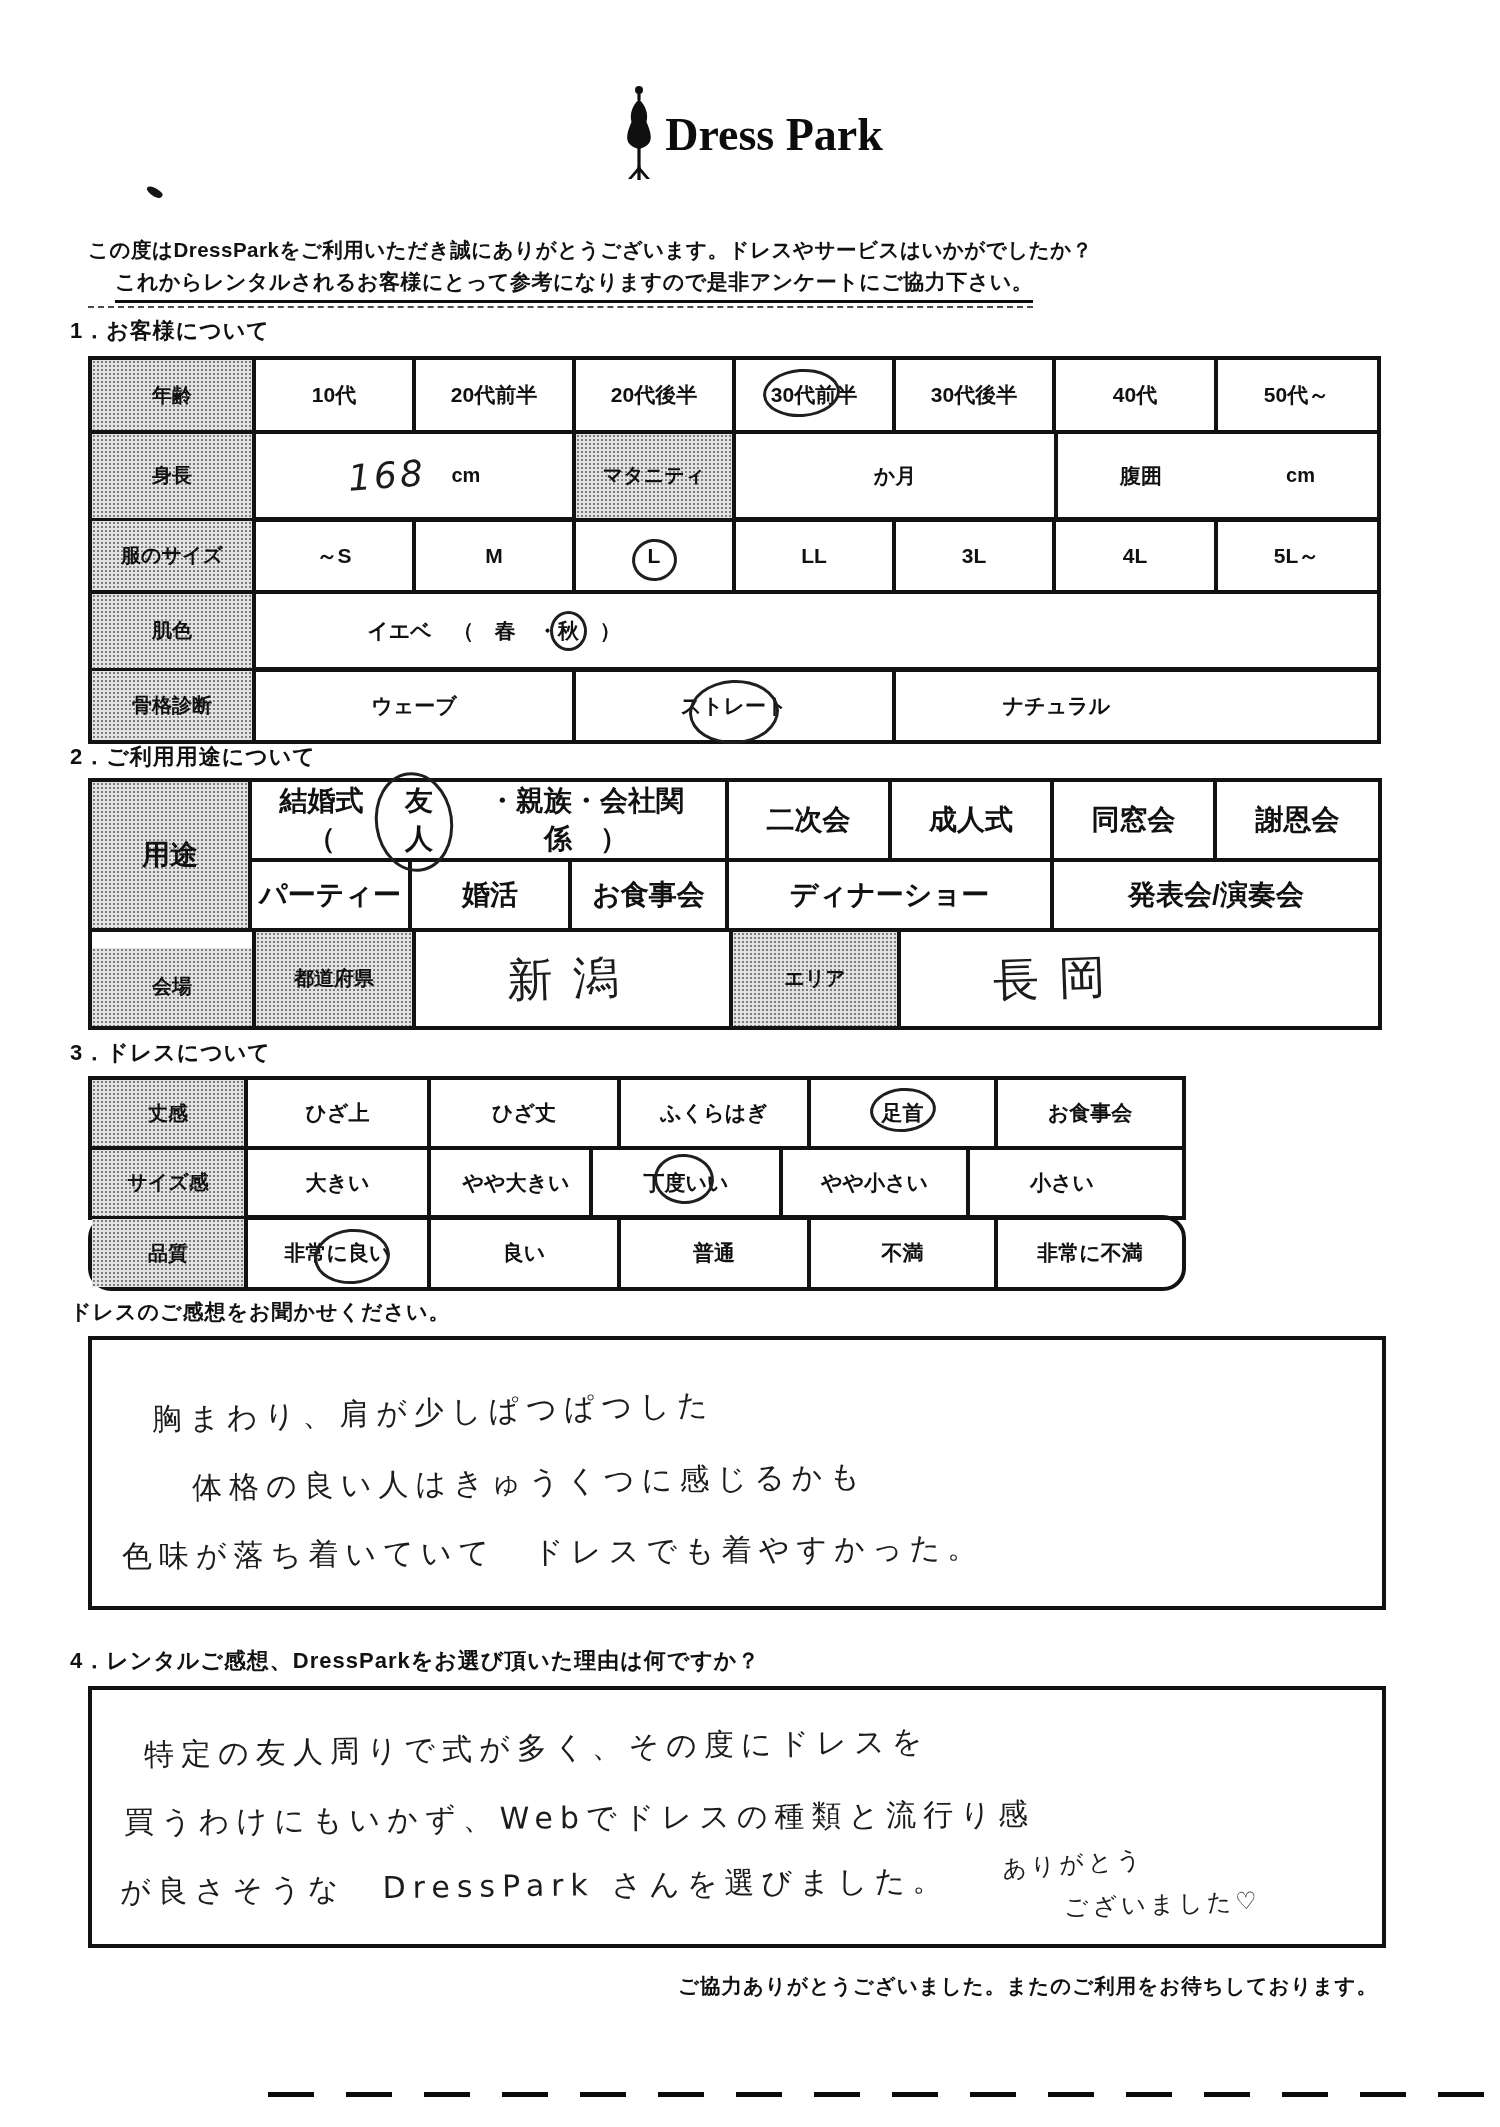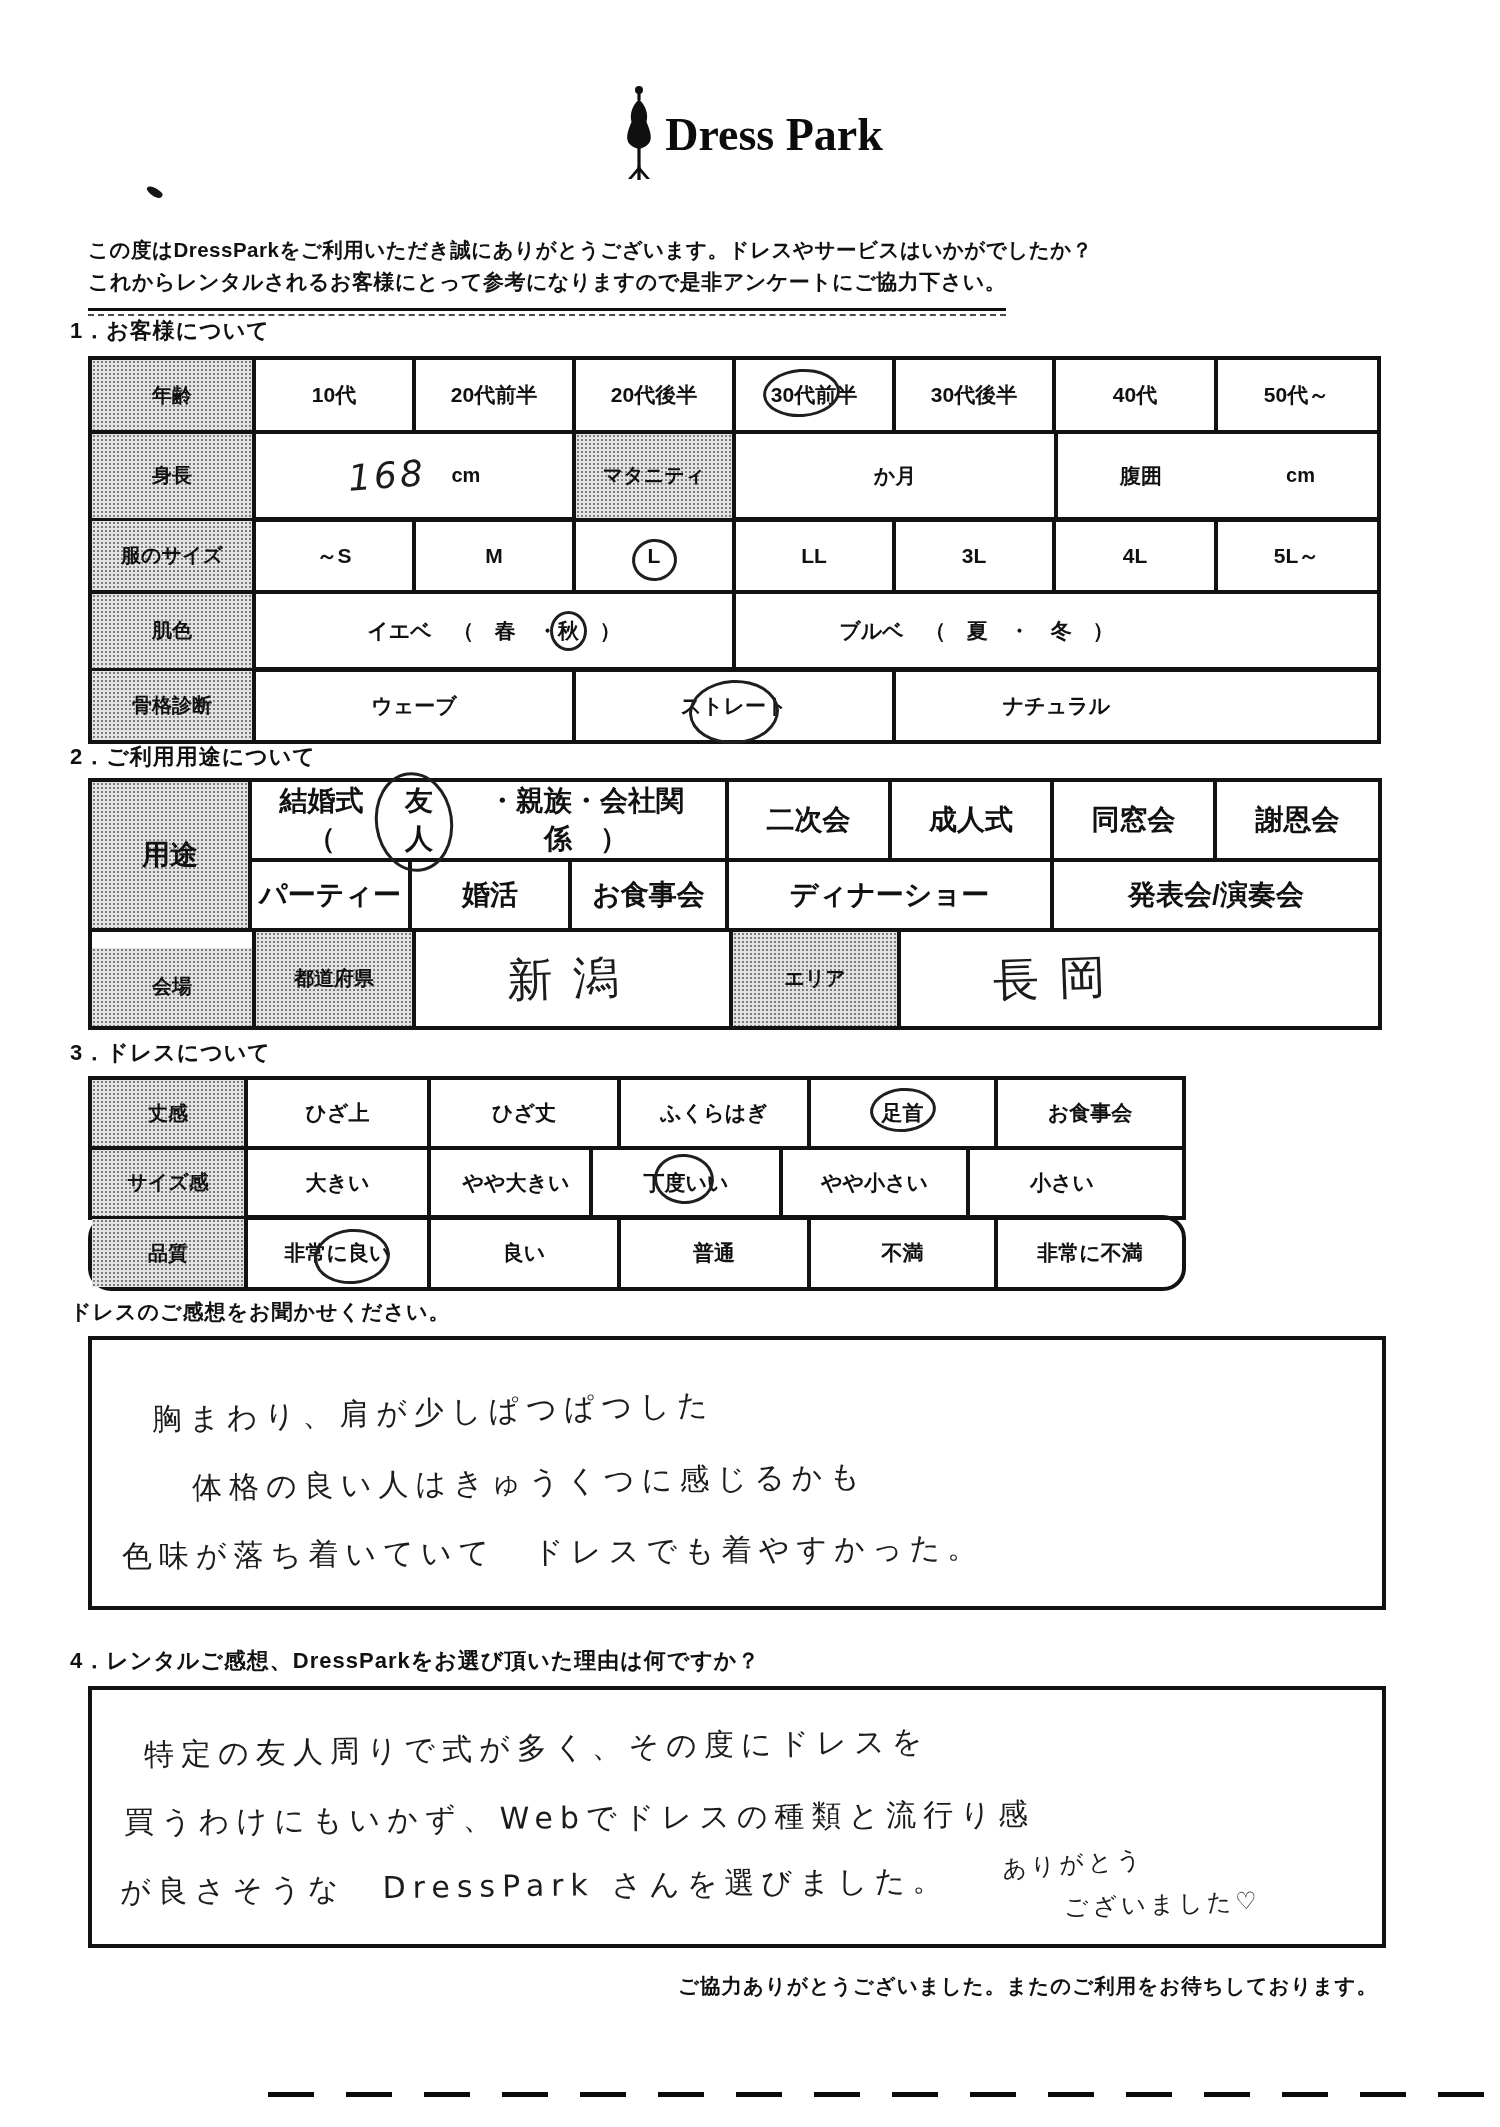--- a/index.html
+++ b/index.html
@@ -10,22 +10,22 @@
   
   .logo{top:84px;left:0;width:1500px;display:flex;justify-content:center;align-items:center;gap:4px;}
   .brand{font-family:"Liberation Serif","DejaVu Serif",serif;font-weight:700;font-size:46px;
          letter-spacing:0px;color:#0c0c0c;}
   .stray{top:188px;left:146px;width:17px;height:8px;background:#151515;border-radius:70% 30% 60% 40%;
          transform:rotate(38deg);}
 
   
   .intro1{top:236px;left:88px;font-size:20.5px;font-weight:600;letter-spacing:0.5px;}
   .intro2-wrap{top:268px;left:88px;border-bottom:2px dashed #4a4a4a;padding-bottom:3px;}
-  .intro2{display:inline-block;font-size:21px;font-weight:800;padding-bottom:12px;
-          border-bottom:3.5px solid #0d0d0d;letter-spacing:0.5px;}
+  .intro2{display:inline-block;font-size:21px;font-weight:800;padding-bottom:4px;
+          border-bottom:3.5px solid #0d0d0d;letter-spacing:0.5px;margin-left:27px;}
 
   .sec-title{font-size:22px;font-weight:800;letter-spacing:1px;}
 
   
   .trow{display:flex;border:4.5px solid #121212;margin-top:-4.5px;}
   .trow:first-child{margin-top:0;}
   .cell{box-sizing:border-box;display:flex;align-items:center;justify-content:center;
         font-weight:700;font-size:21px;position:relative;text-align:center;}
   .cell + .cell{border-left:4.5px solid #121212;}
   .hdr{background-color:#e3e3e3;background-image:radial-gradient(#7d7d7d 0.9px,transparent 1.1px);
@@ -141,21 +141,20 @@
       <div class="cell" style="width:161px;">5L～</div>
     </div>
 
     <div class="trow" style="height:74px;">
       <div class="cell hdr" style="width:160px;">肌色</div>
       <div class="cell" style="width:480px;">
         <span>イエベ　（　春　・</span>
         <span class="sel sel-tight">秋</span>
         <span>　）</span>
       </div>
-      <div class="cell" style="width:485px;">ブルベ　（　夏　・　冬　）</div>
     </div>
 
     <div class="trow" style="height:69px;">
       <div class="cell hdr" style="width:160px;">骨格診断</div>
       <div class="cell" style="width:320px;">ウェーブ</div>
       <div class="cell" style="width:320px;">
         <span class="sel sel-big">ストレート</span>
       </div>
       <div class="cell" style="width:325px;">ナチュラル</div>
     </div>

